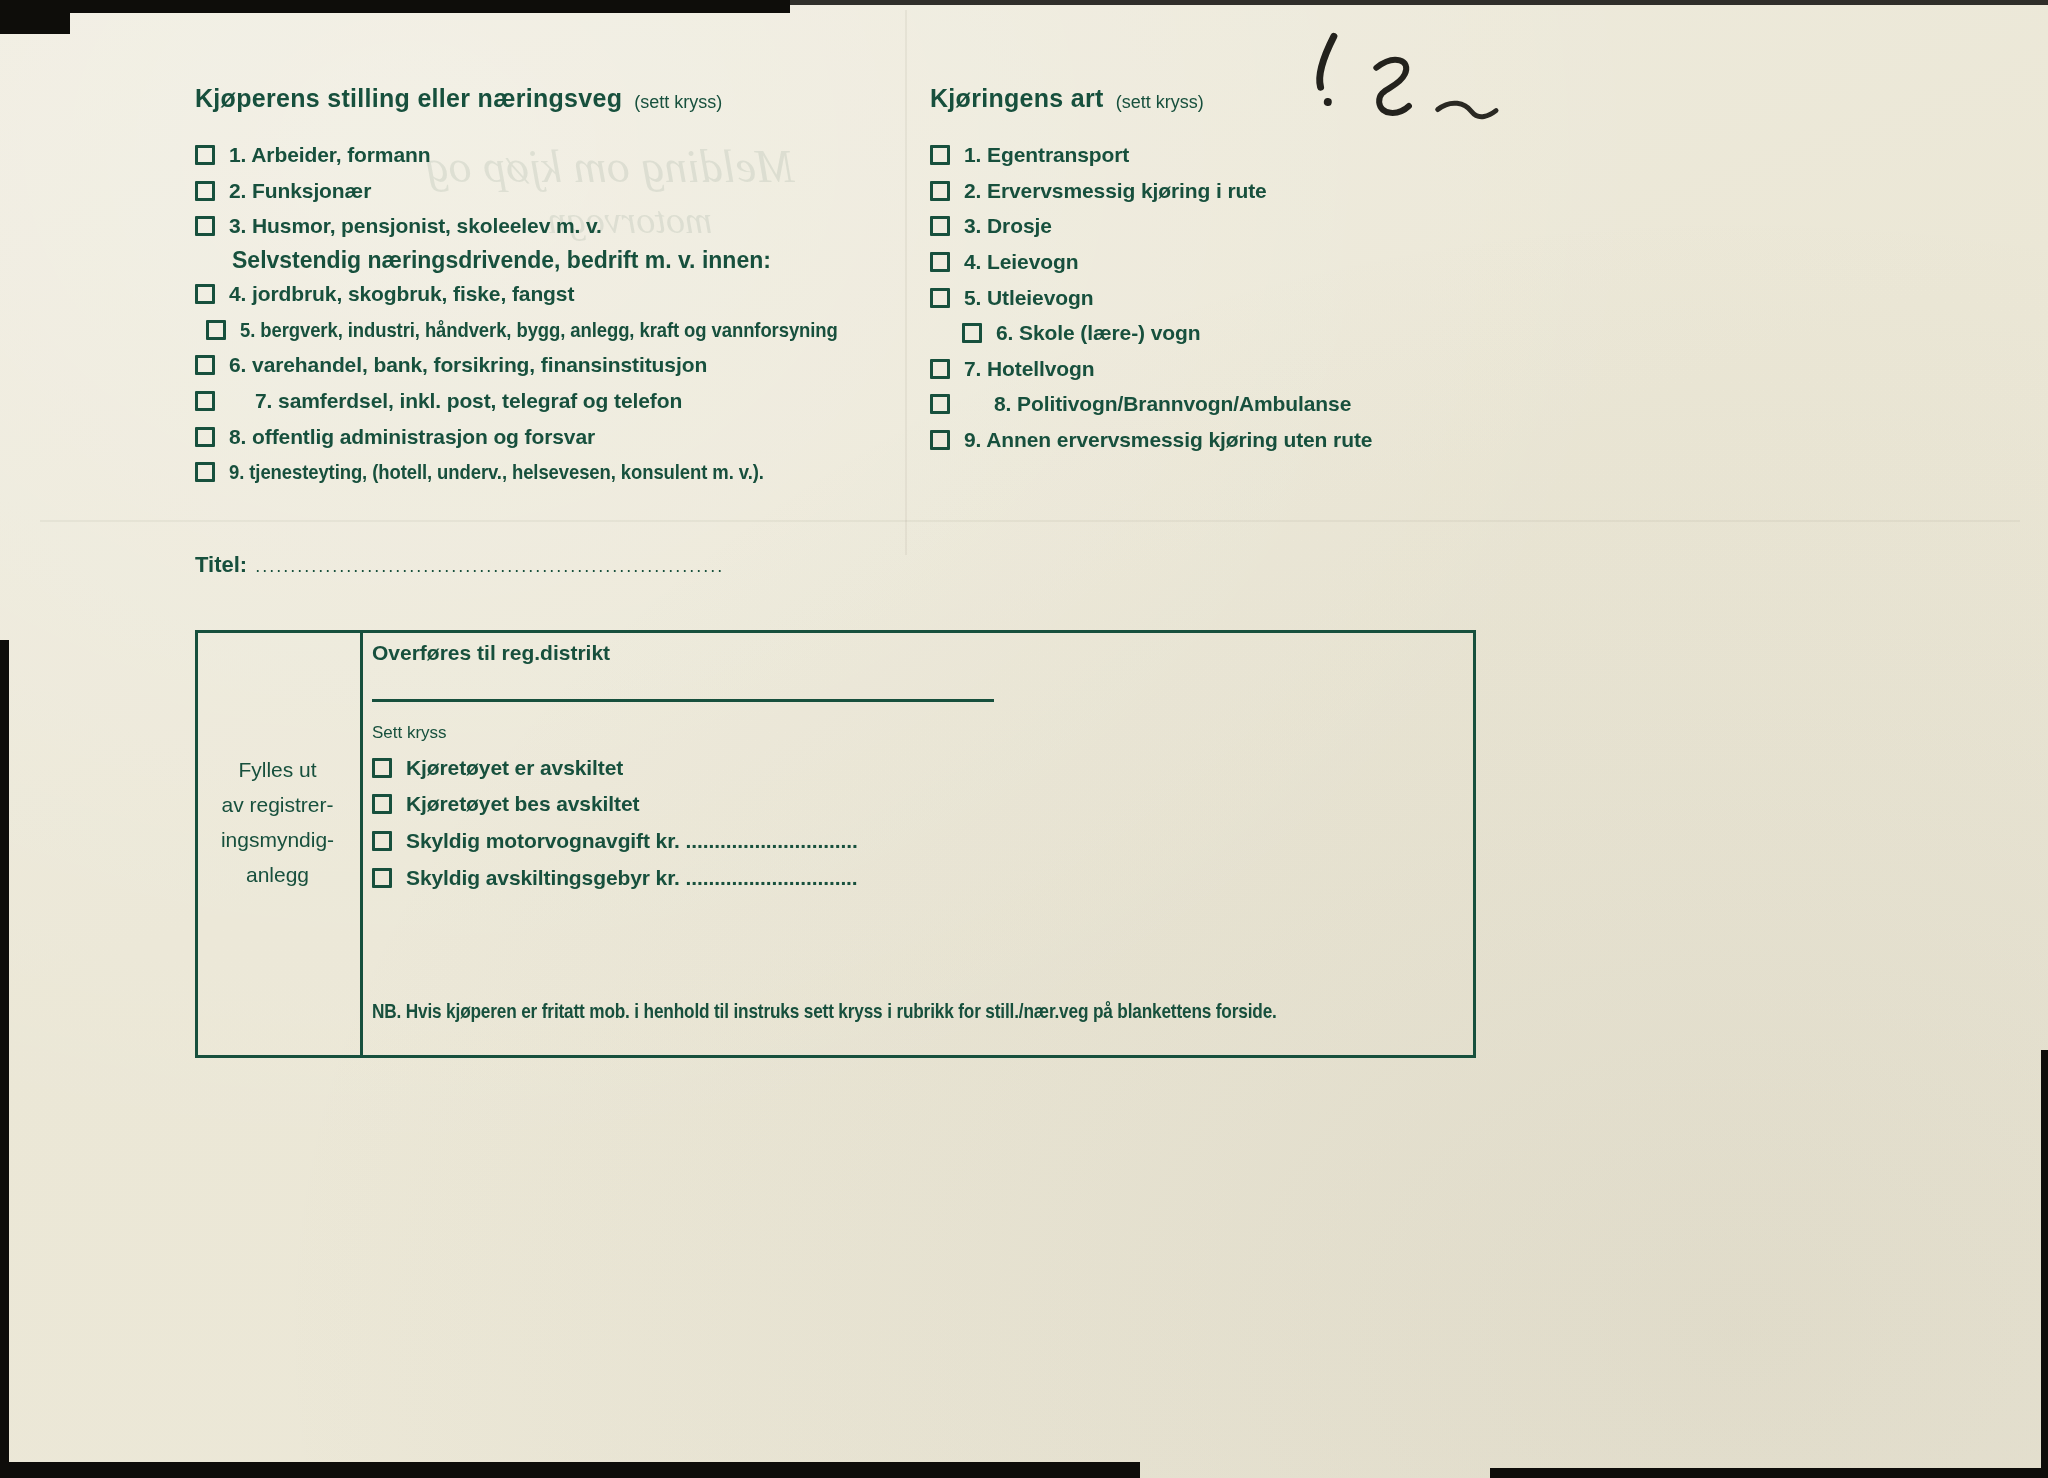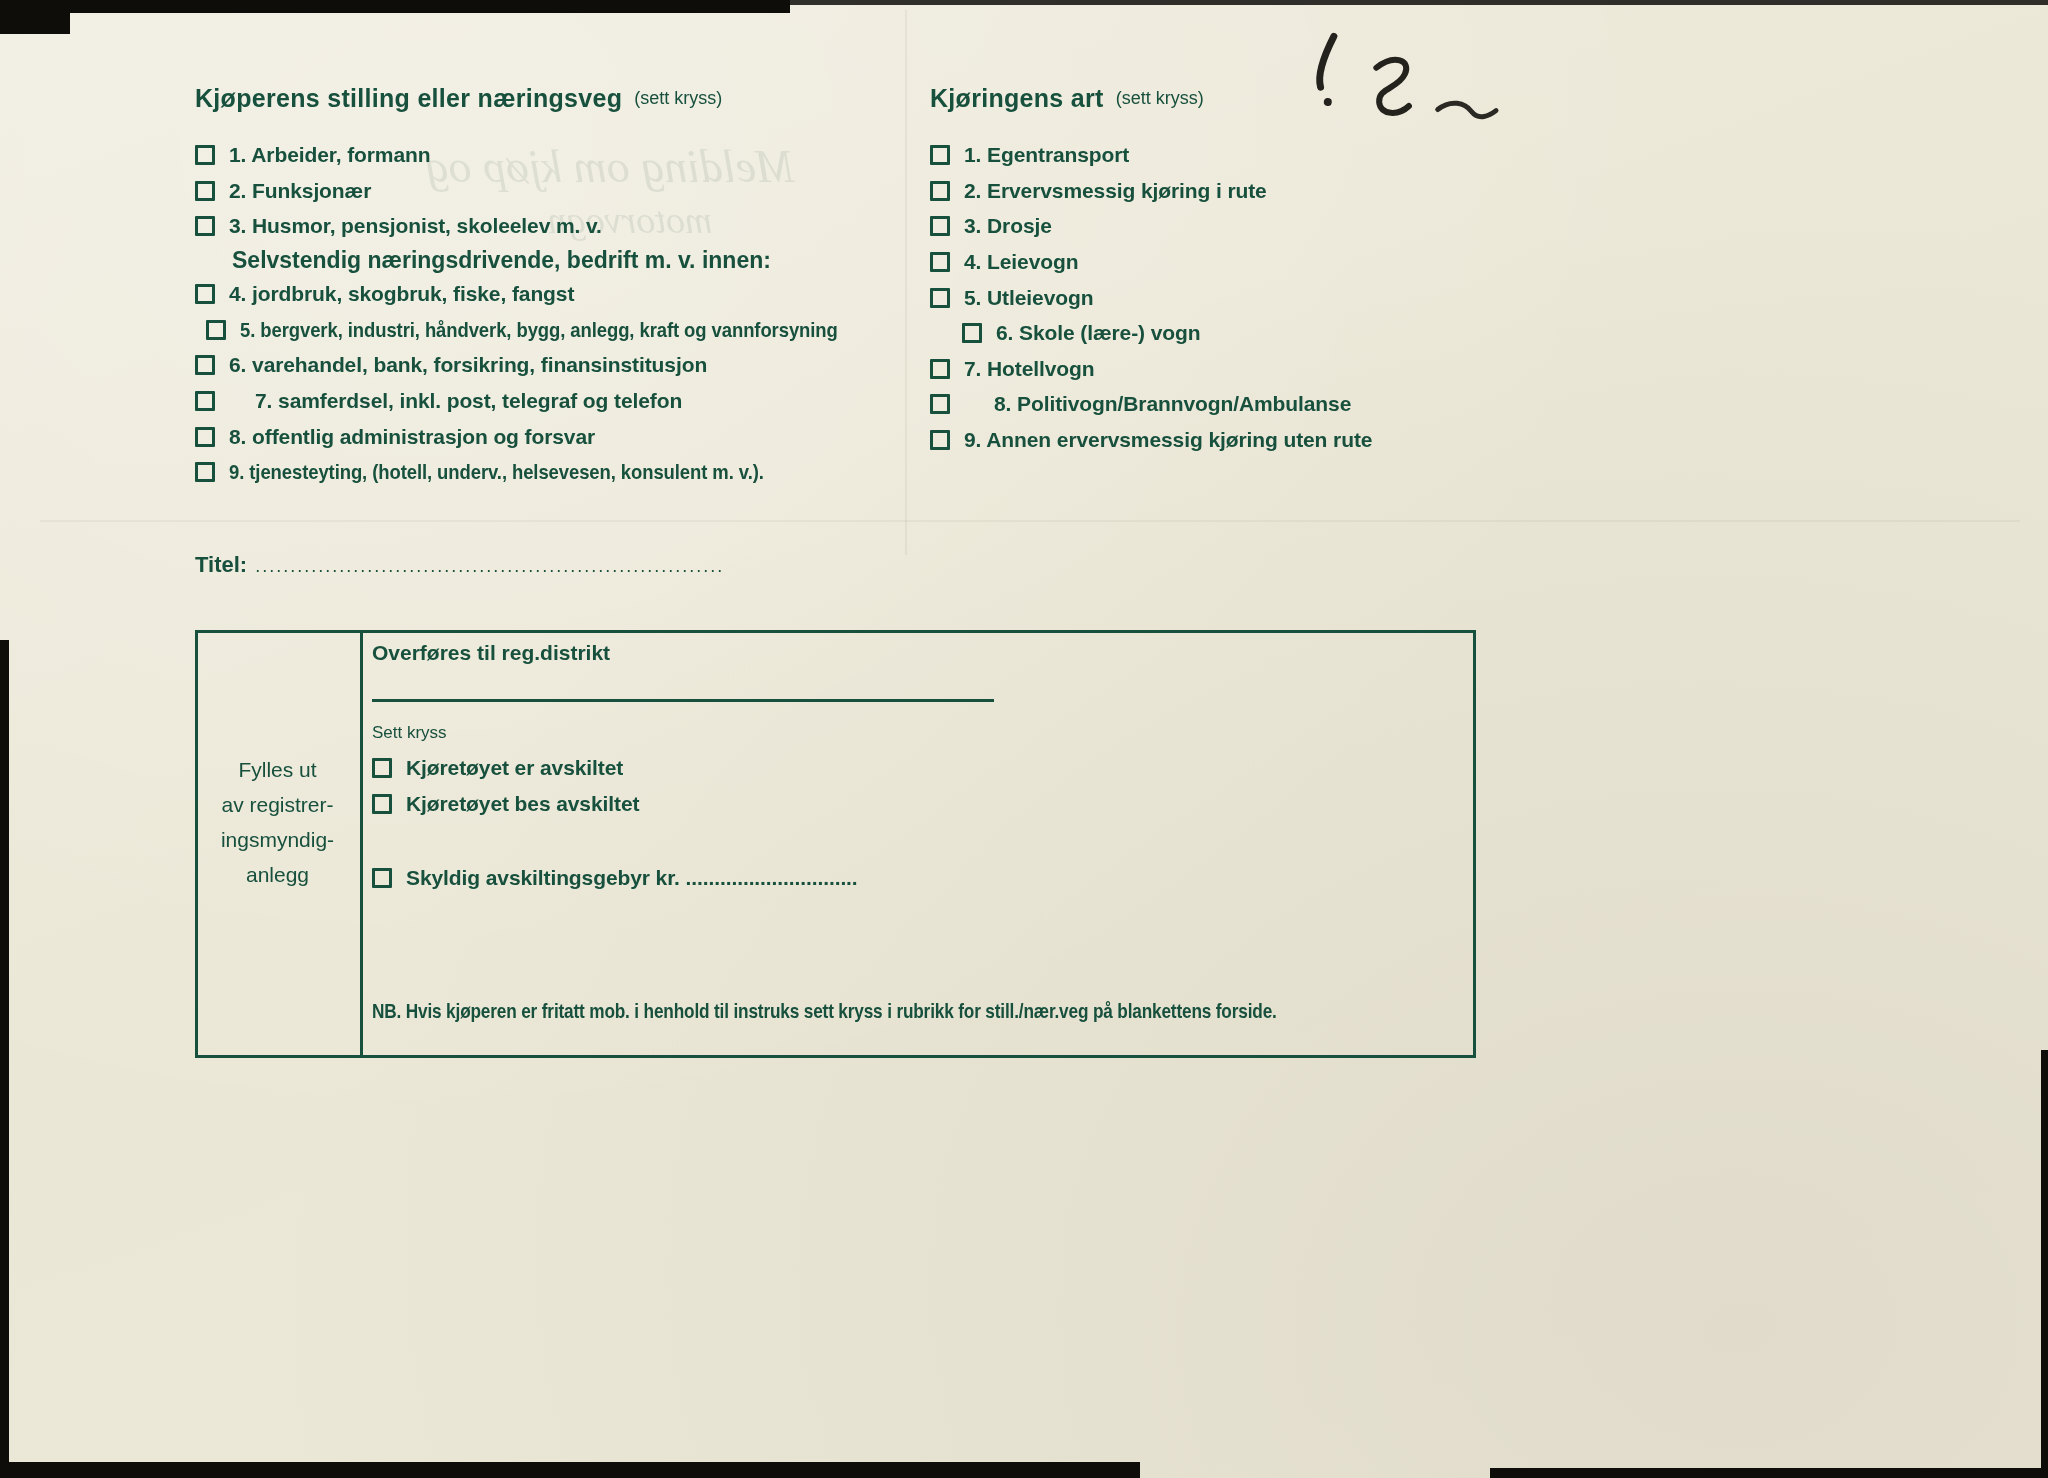--- a/index.html
+++ b/index.html
@@ -33,21 +33,21 @@
 
   
   .ghost { position:absolute; font-family:"Liberation Serif", serif; font-style:italic;
            color:rgba(45,90,70,.10); transform:scaleX(-1); white-space:nowrap; }
   .ghost.g1 { left:400px; top:140px; font-size:46px; width:420px; text-align:center; }
   .ghost.g2 { left:480px; top:198px; font-size:38px; width:300px; text-align:center; }
 
   
   .scribble { position:absolute; left:1290px; top:34px; transform:rotate(7deg); }
 
-  .sec-title { position:absolute; display:flex; align-items:center; gap:12px; color:var(--ink); }
+  .sec-title { position:absolute; display:flex; align-items:flex-end; gap:12px; color:var(--ink); }
   .sec-title .t { font-size:25px; font-weight:700; letter-spacing:.3px; }
   .sec-title .n { font-size:18px; font-weight:400; }
 
   .opt { position:absolute; display:flex; align-items:center; gap:14px; height:26px; }
   .cb { width:20px; height:20px; border:3px solid var(--ink); border-radius:1px; flex:0 0 auto; background:transparent; }
   .lbl { font-size:21px; font-weight:600; color:var(--ink); white-space:nowrap; letter-spacing:-.1px; }
   .condense { transform:scaleX(.88); transform-origin:left center; }
 
   .subhead { position:absolute; font-size:23px; font-weight:700; color:var(--ink); white-space:nowrap; }
 
@@ -191,20 +191,24 @@
     <div class="hline"></div>
     <div class="settkryss">Sett kryss</div>
 
     <div class="opt" style="left:372px; top:755px;">
       <span class="cb"></span>
       <span class="lbl">Kjøretøyet er avskiltet</span>
     </div>
     <div class="opt" style="left:372px; top:791px;">
       <span class="cb"></span>
       <span class="lbl">Kjøretøyet bes avskiltet</span>
+    </div>
+    <div class="opt" style="left:372px; top:828px;">
+      <span class="cb"></span>
+      <span class="lbl">Skyldig motorvognavgift kr. ..............................</span>
     </div>
     <div class="opt" style="left:372px; top:865px;">
       <span class="cb"></span>
       <span class="lbl">Skyldig avskiltingsgebyr kr. ..............................</span>
     </div>
 
     <div class="nb">NB. Hvis kjøperen er fritatt mob. i henhold til instruks sett kryss i rubrikk for still./nær.veg på blankettens forside.</div>
 
     <div class="edge top-b"></div>
     <div class="edge top-a"></div>

